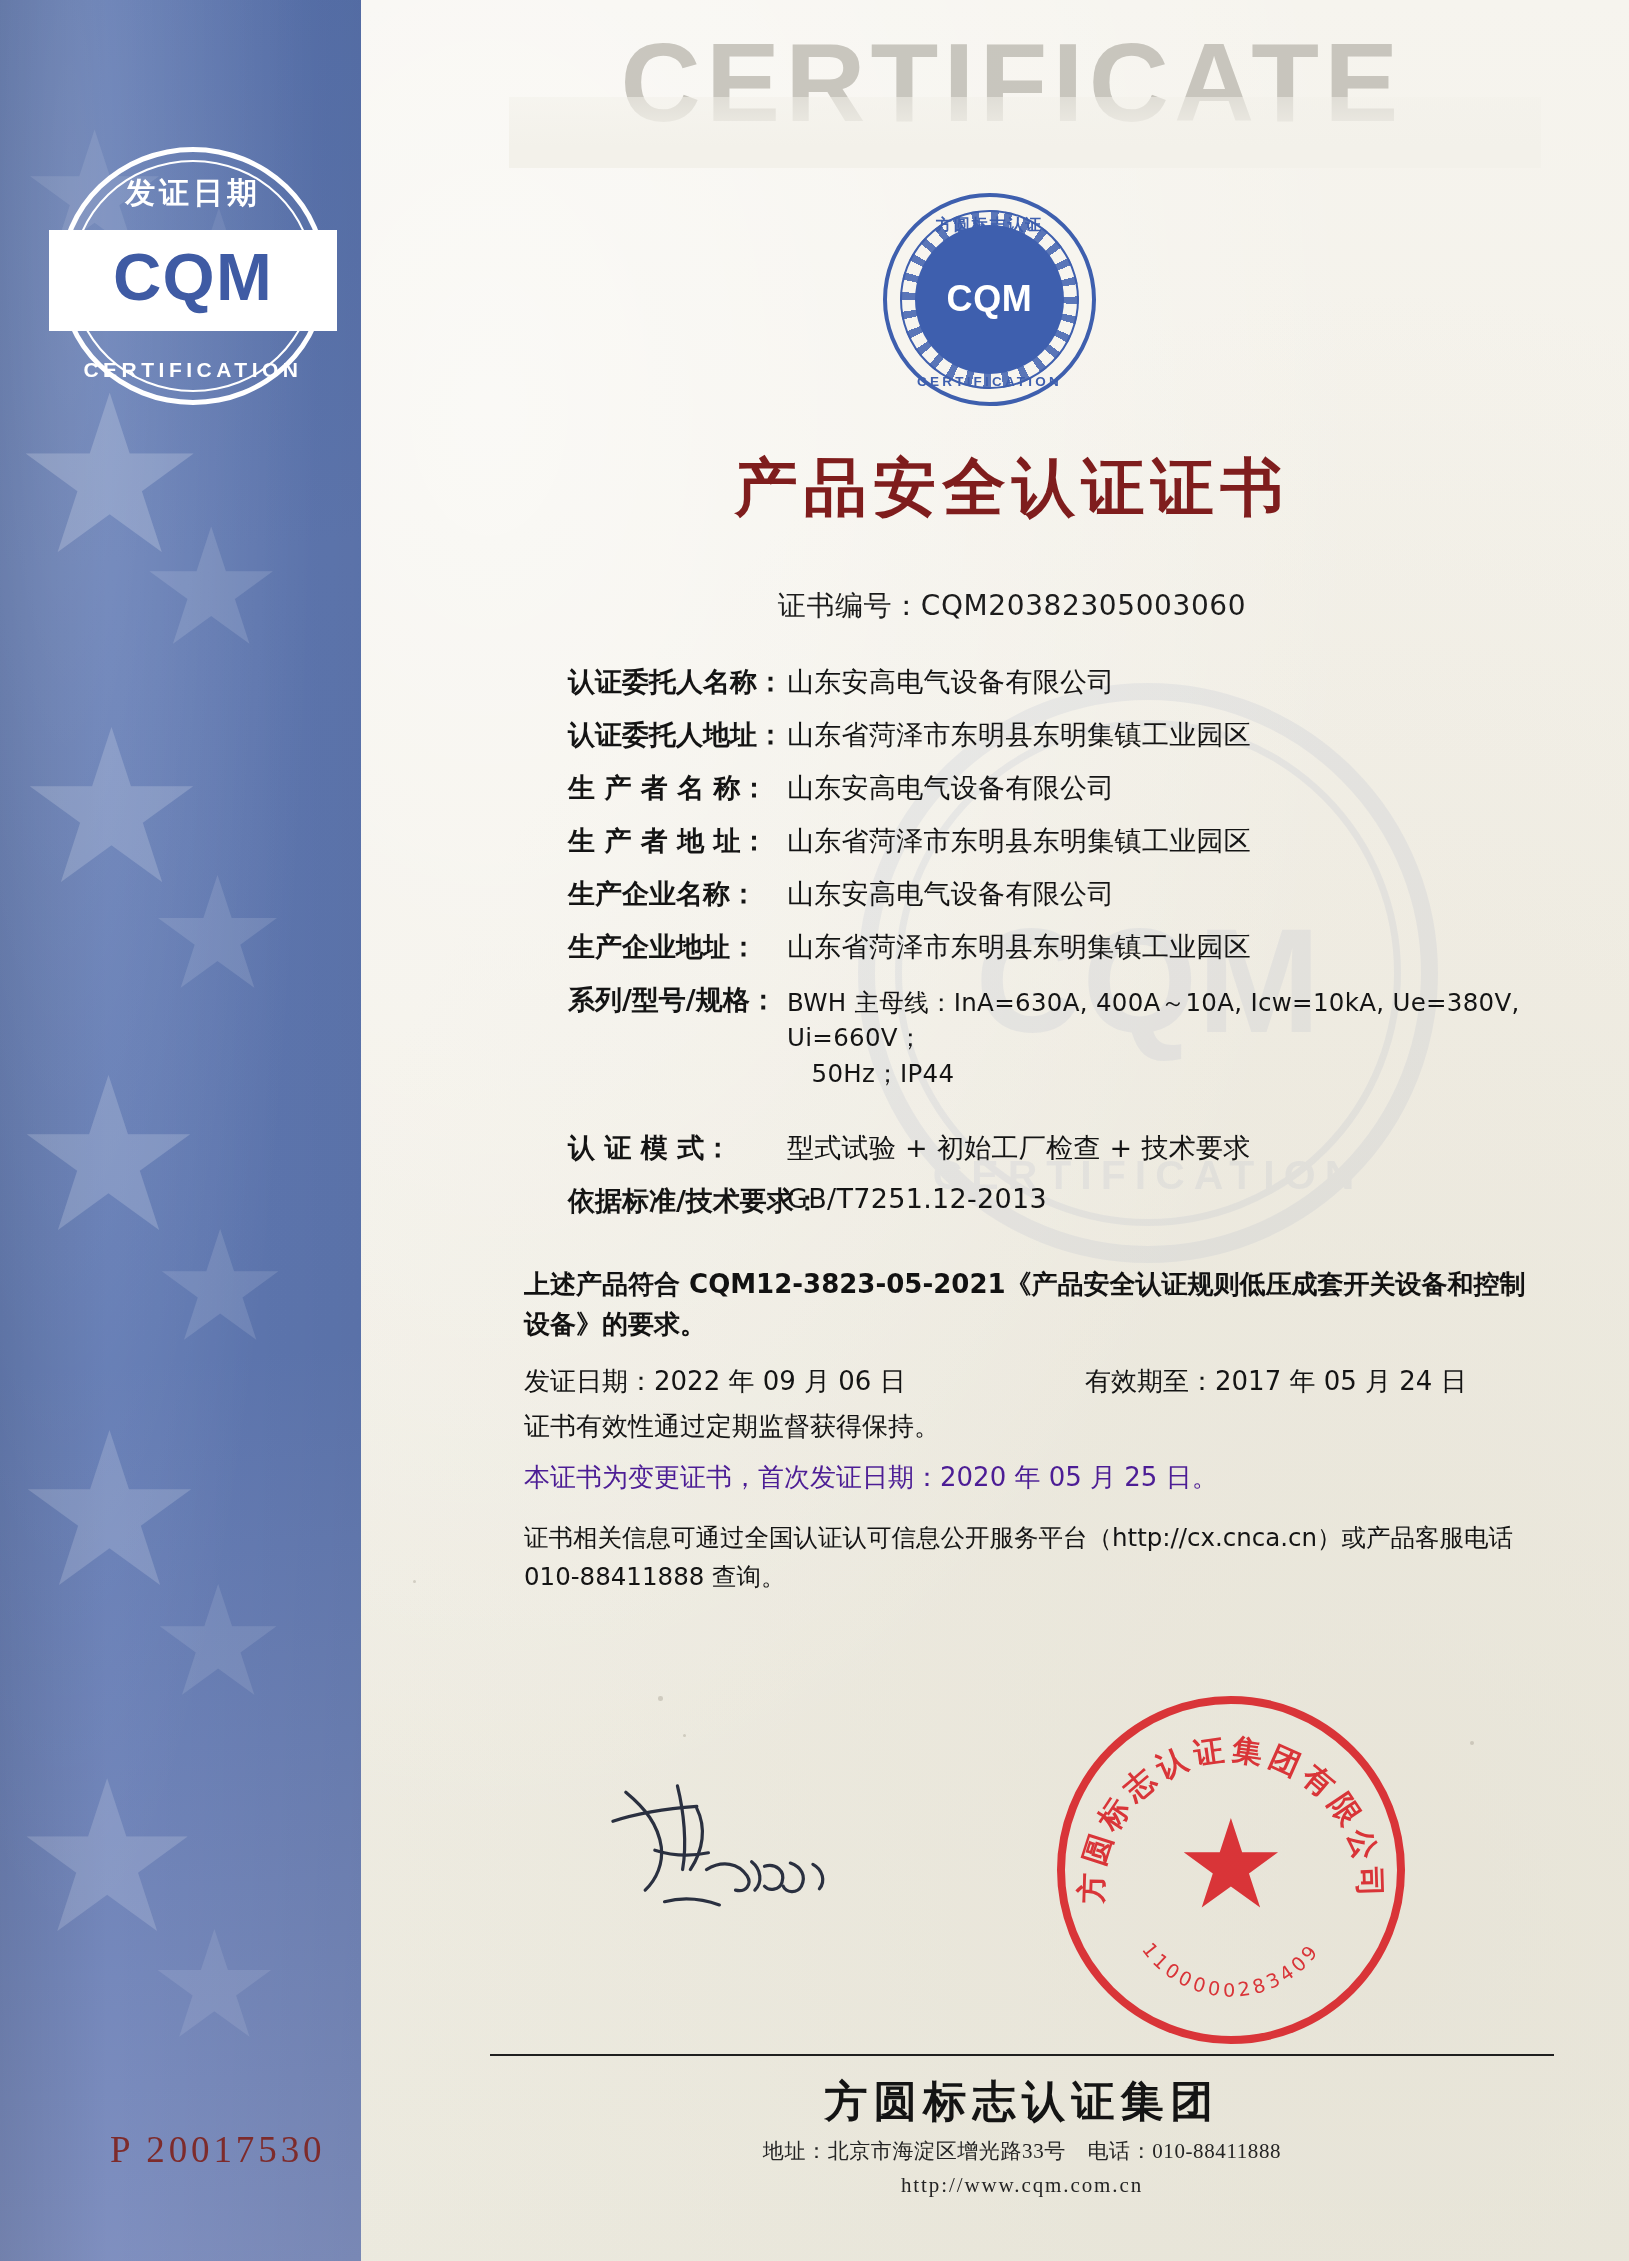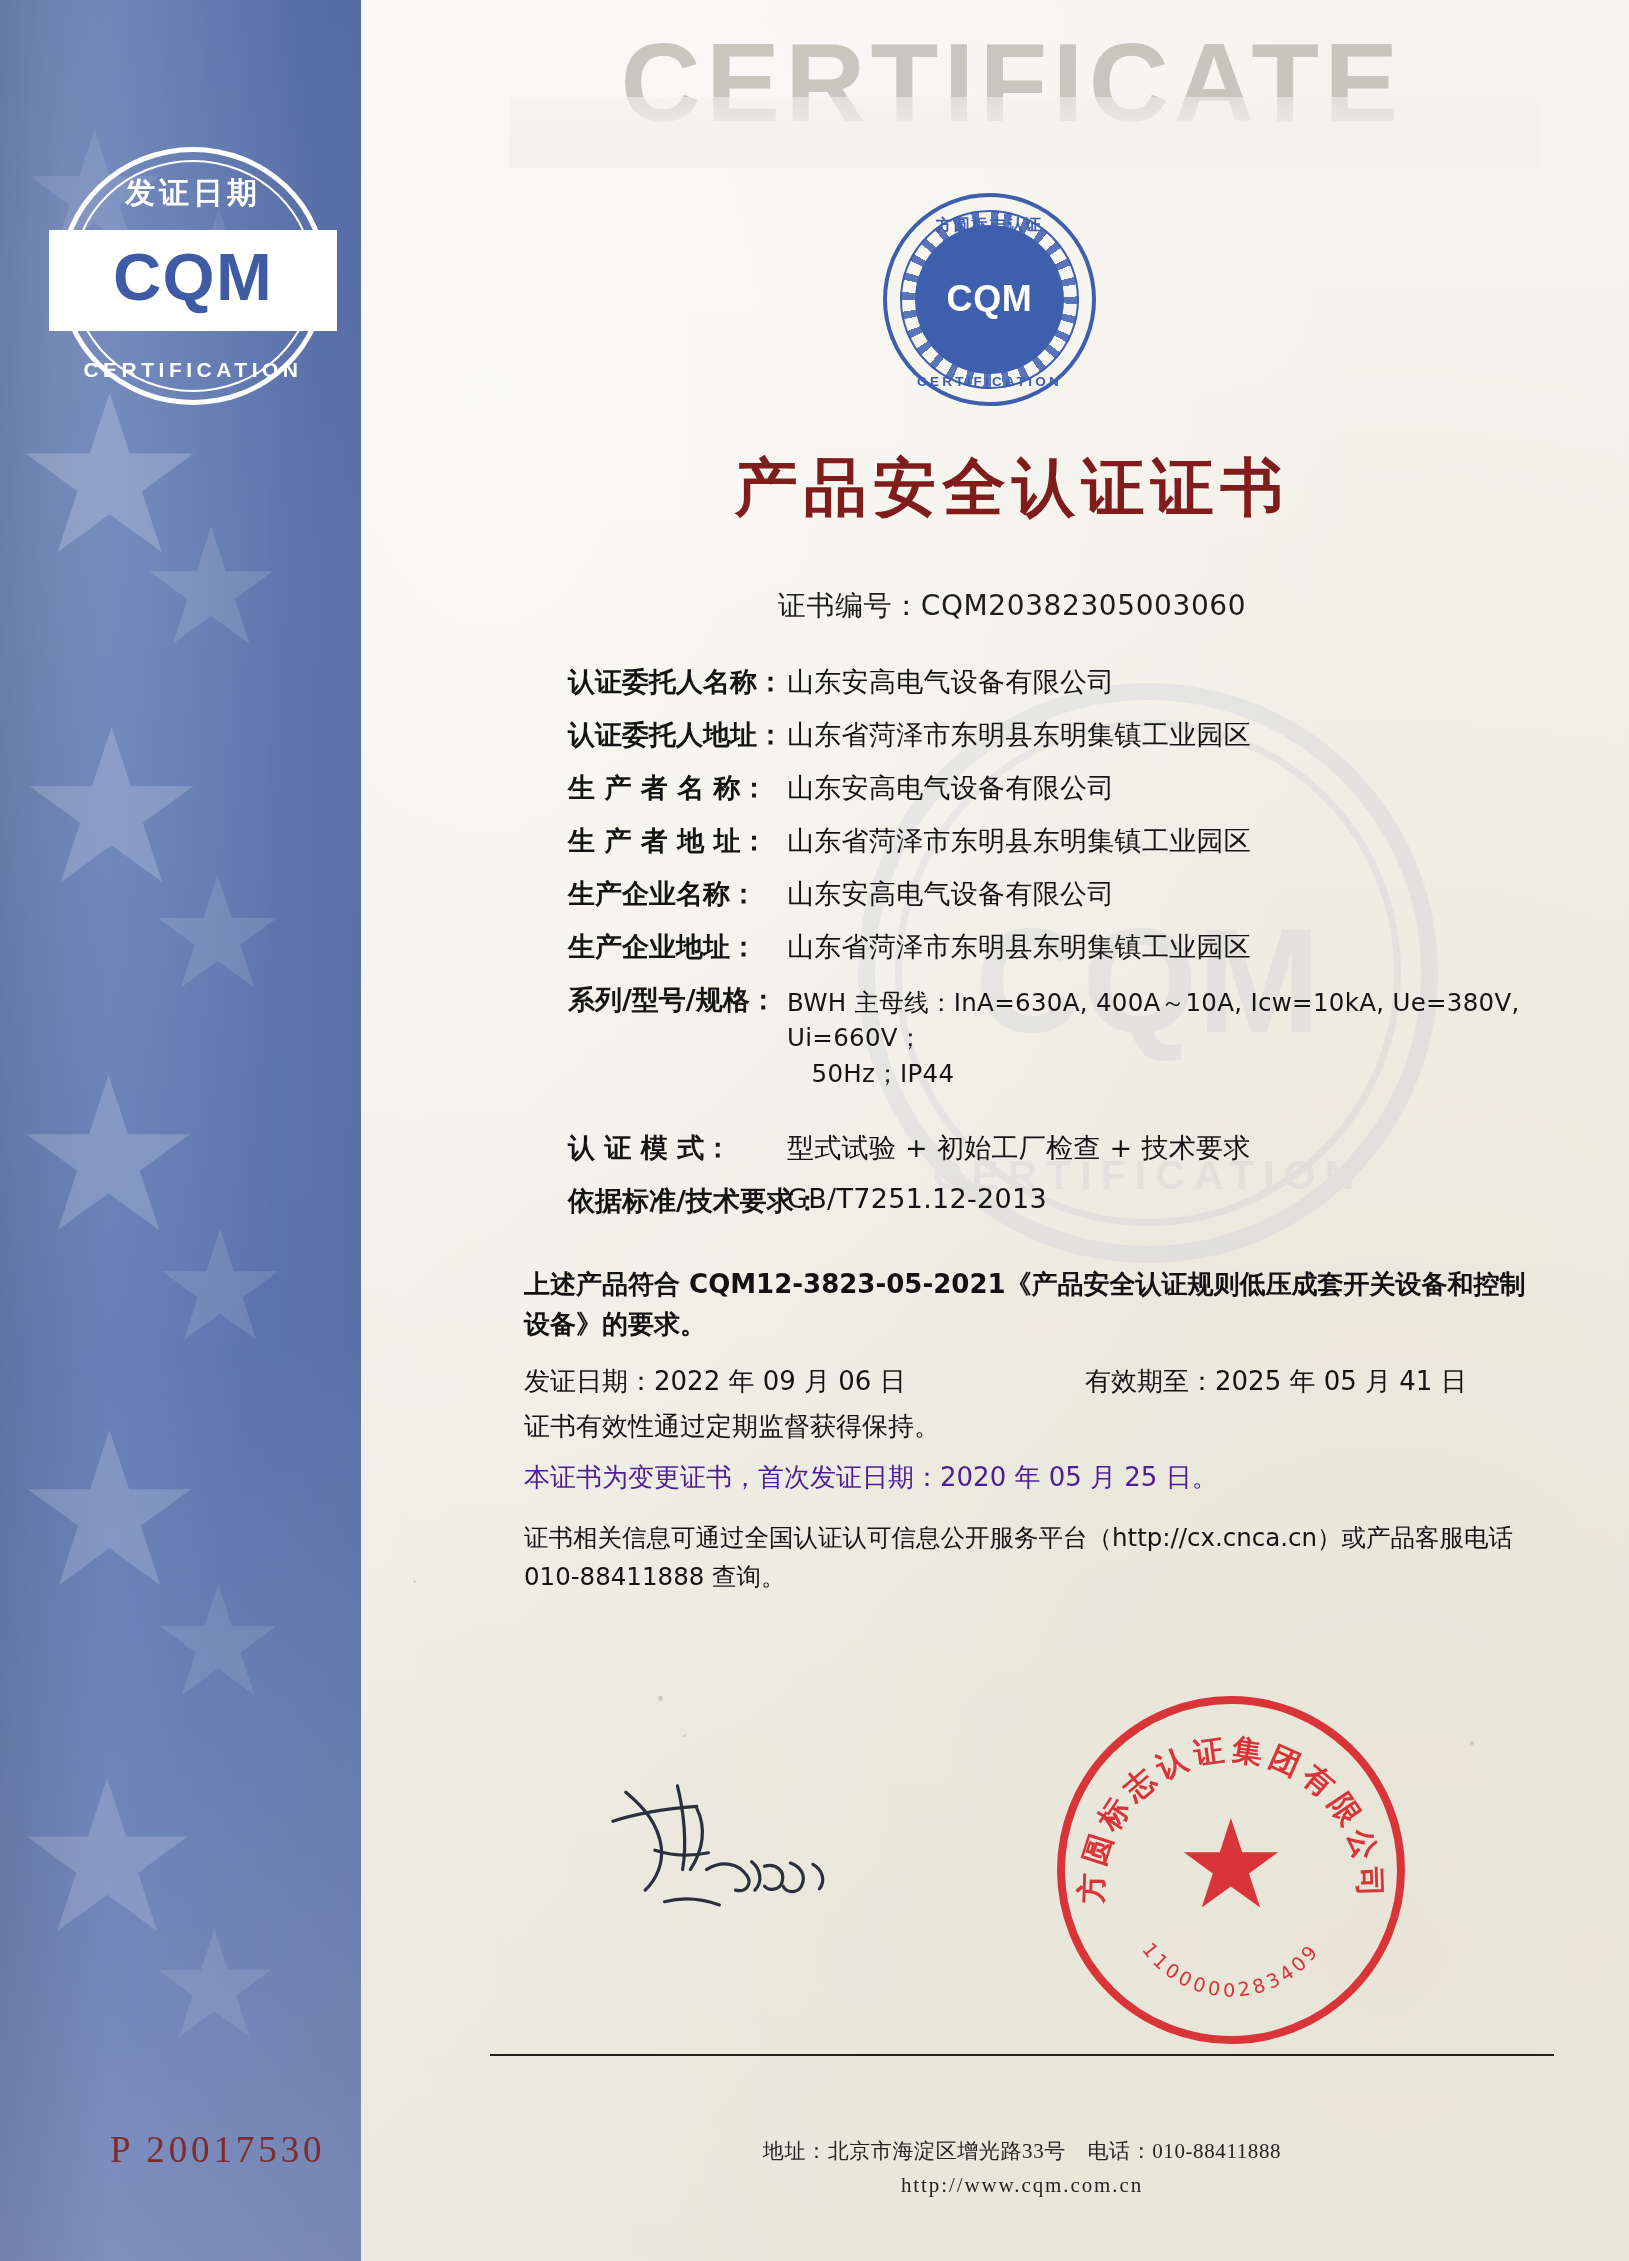--- a/index.html
+++ b/index.html
@@ -603,21 +603,21 @@
     <div class="row">
       <div class="lbl">依据标准/技术要求：</div>
       <div class="val">GB/T7251.12-2013</div>
     </div>
   </div>
 
   <div class="bold-para">上述产品符合 CQM12-3823-05-2021《产品安全认证规则低压成套开关设备和控制设备》的要求。</div>
 
   <div class="dates">
     <div class="d-left">发证日期：2022 年 09 月 06 日</div>
-    <div class="d-right">有效期至：2025 年 05 月 41 日</div>
+    <div class="d-right">有效期至：2017 年 05 月 24 日</div>
   </div>
 
   <div class="note1">证书有效性通过定期监督获得保持。</div>
   <div class="note2">本证书为变更证书，首次发证日期：2020 年 05 月 25 日。</div>
   <div class="note3">证书相关信息可通过全国认证认可信息公开服务平台（http://cx.cnca.cn）或产品客服电话010-88411888 查询。</div>
 
   <div class="signature">
     <svg viewBox="0 0 420 230" preserveAspectRatio="none">
       <g fill="none" stroke="#2a3040" stroke-width="5" stroke-linecap="round" stroke-linejoin="round">
         <path d="M40 30 C70 55, 90 80, 95 115 C98 140, 88 165, 70 182"></path>
@@ -646,20 +646,21 @@
       <text font-size="47" font-weight="bold" letter-spacing="9">
         <textPath href="#sealArcTop" startOffset="50%" text-anchor="middle">方圆标志认证集团有限公司</textPath>
       </text>
       <text font-size="30" letter-spacing="6">
         <textPath href="#sealArcBottom" startOffset="50%" text-anchor="middle">1100000283409</textPath>
       </text>
     </svg>
   </div>
 
   <div class="footer-rule"></div>
+  <div class="footer-org">方圆标志认证集团</div>
   <div class="footer-addr">地址：北京市海淀区增光路33号　电话：010-88411888</div>
   <div class="footer-url">http://www.cqm.com.cn</div>
 
   <div class="speck" style="left:658px;top:1696px;width:4.5px;height:4.5px;"></div>
   <div class="speck" style="left:683px;top:1734px;width:3.2px;height:3.2px;"></div>
   <div class="speck" style="left:1470px;top:1741px;width:3.9px;height:3.9px;"></div>
   <div class="speck" style="left:413px;top:1580px;width:3.2px;height:3.2px;"></div>
 </div>
 
 

